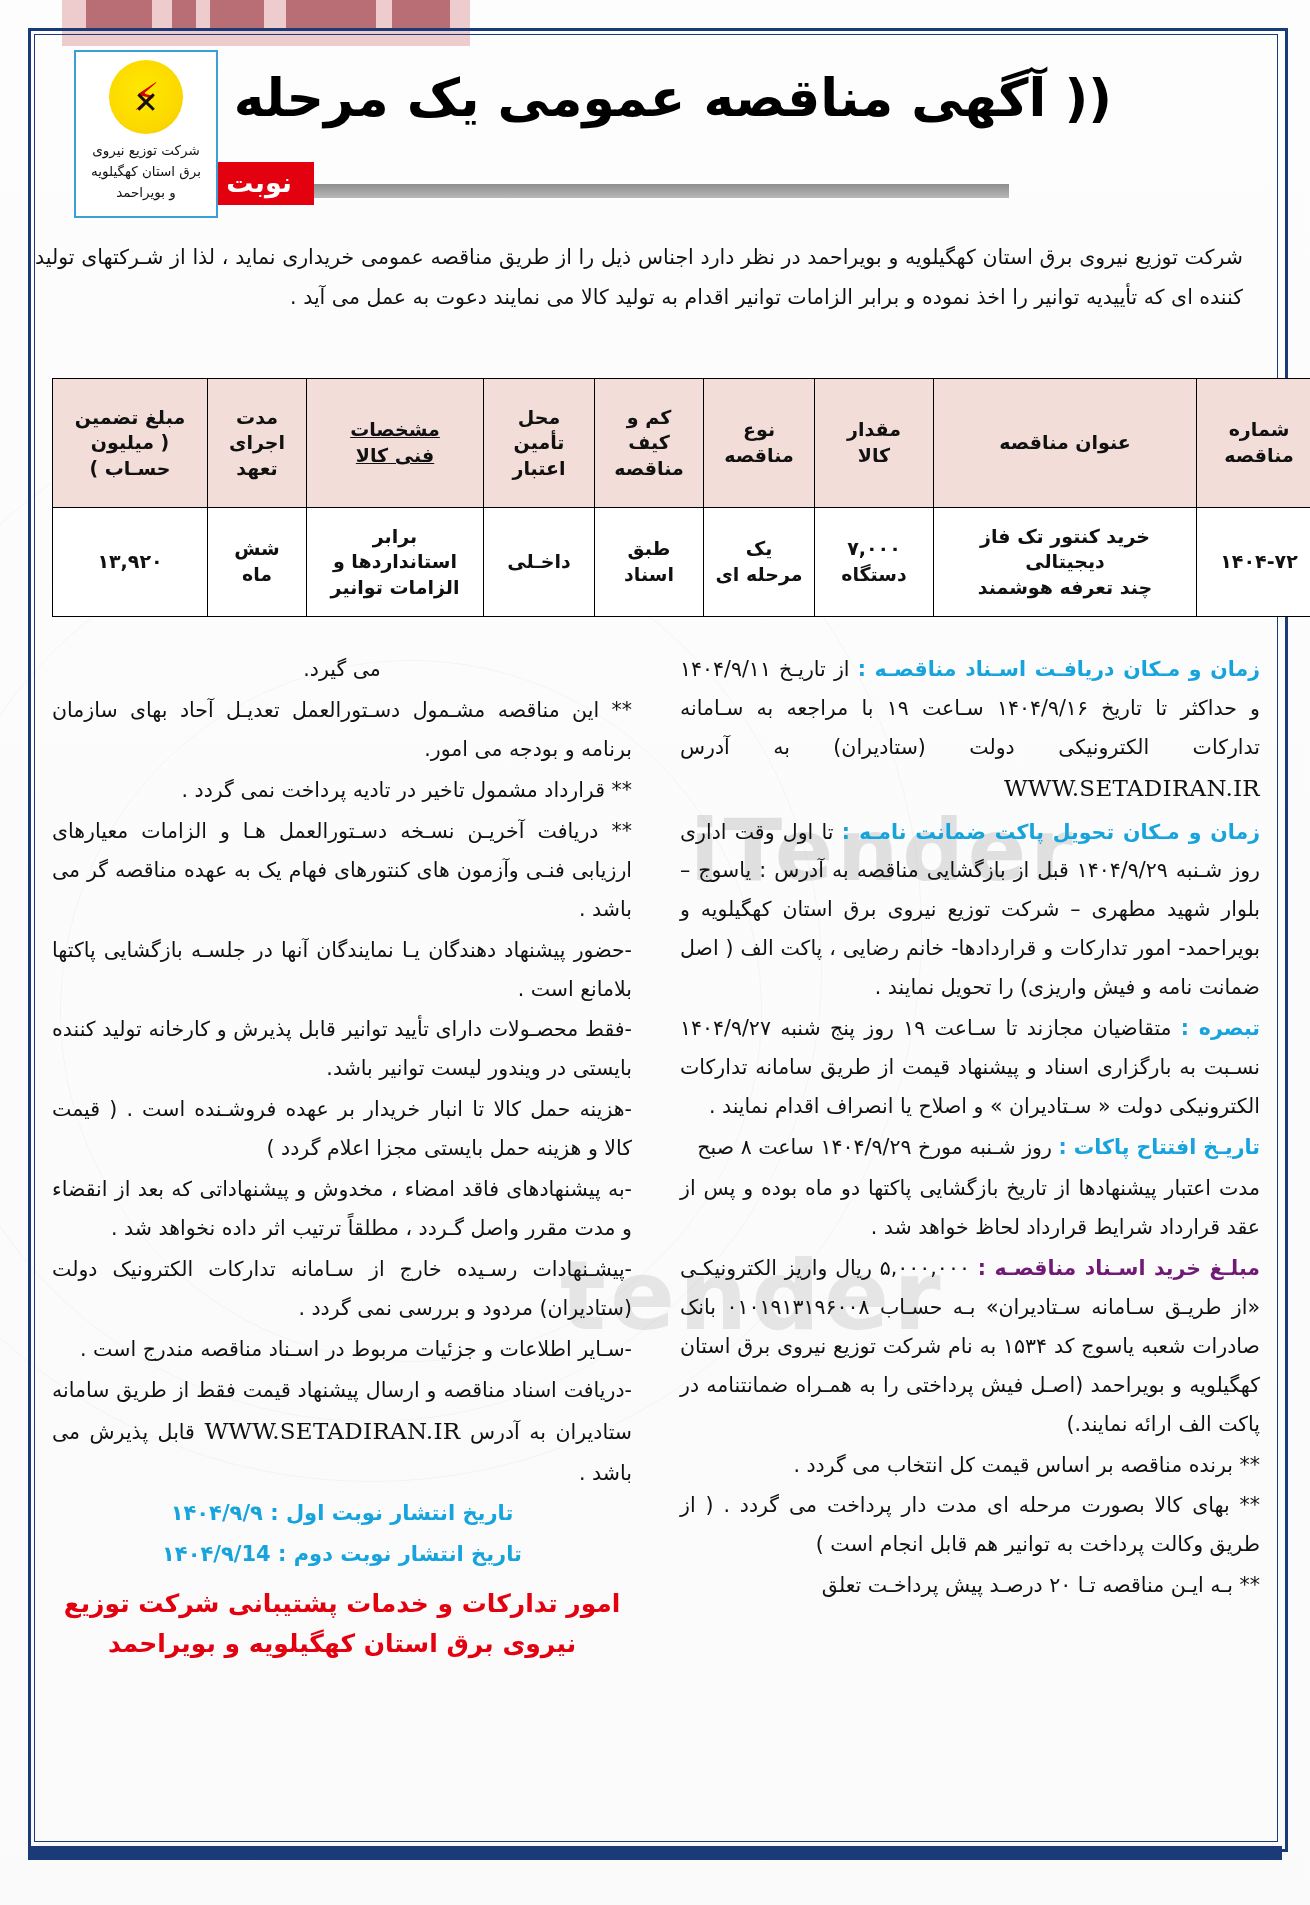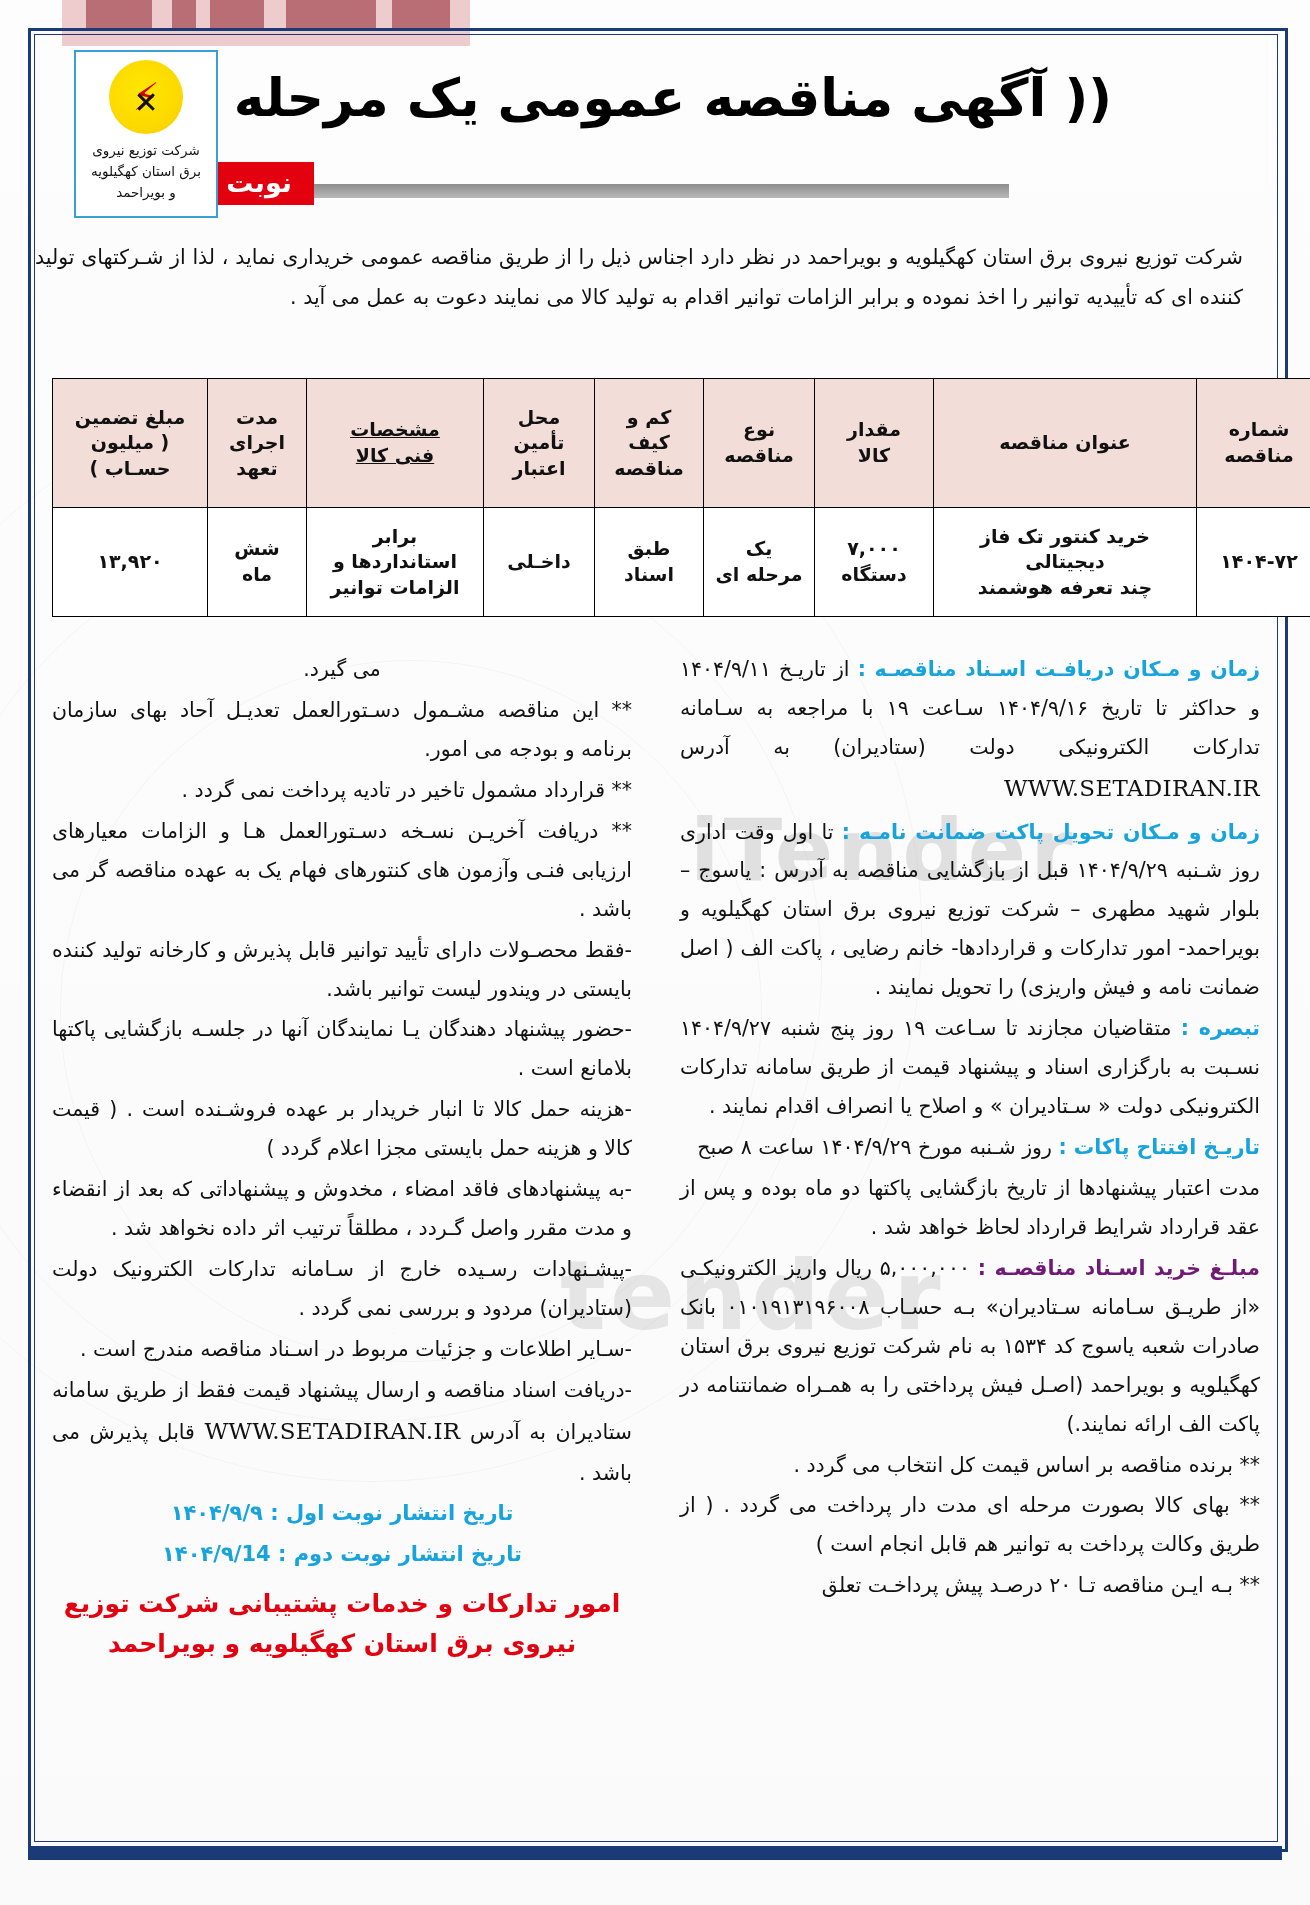--- a/index.html
+++ b/index.html
@@ -281,22 +281,22 @@
     <p>** برنده مناقصه بر اساس قیمت کل انتخاب می گردد .</p>
     <p>** بهای کالا بصورت مرحله ای مدت دار پرداخت می گردد . ( از طریق وکالت پرداخت به توانیر هم قابل انجام است )</p>
     <p>** بـه ایـن مناقصه تـا ۲۰ درصـد پیش پرداخـت تعلق</p>
   </div>
 
   <div class="col col-left">
     <p class="ctr">می گیرد.</p>
     <p>** این مناقصه مشـمول دسـتورالعمل تعدیـل آحاد بهای سازمان برنامه و بودجه می امور.</p>
     <p>** قرارداد مشمول تاخیر در تادیه پرداخت نمی گردد .</p>
     <p>** دریافت آخریـن نسـخه دسـتورالعمل هـا و الزامات معیارهای ارزیابی فنـی وآزمون های کنتورهای فهام یک به عهده مناقصه گر می باشد .</p>
+    <p>-حضور پیشنهاد دهندگان یـا نمایندگان آنها در جلسـه بازگشایی پاکتها بلامانع است .</p>
     <p>-فقط محصـولات دارای تأیید توانیر قابل پذیرش و کارخانه تولید کننده بایستی در ویندور لیست توانیر باشد.</p>
-    <p>-حضور پیشنهاد دهندگان یـا نمایندگان آنها در جلسـه بازگشایی پاکتها بلامانع است .</p>
     <p>-هزینه حمل کالا تا انبار خریدار بر عهده فروشـنده است . ( قیمت کالا و هزینه حمل بایستی مجزا اعلام گردد )</p>
     <p>-به پیشنهادهای فاقد امضاء ، مخدوش و پیشنهاداتی که بعد از انقضاء و مدت مقرر واصل گـردد ، مطلقاً ترتیب اثر داده نخواهد شد .</p>
     <p>-پیشـنهادات رسـیده خارج از سـامانه تدارکات الکترونیک دولت (ستادیران) مردود و بررسی نمی گردد .</p>
     <p>-سـایر اطلاعات و جزئیات مربوط در اسـناد مناقصه مندرج است .</p>
     <p>
       <span>-دریافت اسناد مناقصه و ارسال پیشنهاد قیمت فقط از طریق سامانه ستادیران به آدرس</span>
       <span class="url">WWW.SETADIRAN.IR</span><span> قابل پذیرش می باشد .</span>
     </p>
 
     <p class="pubdate">

